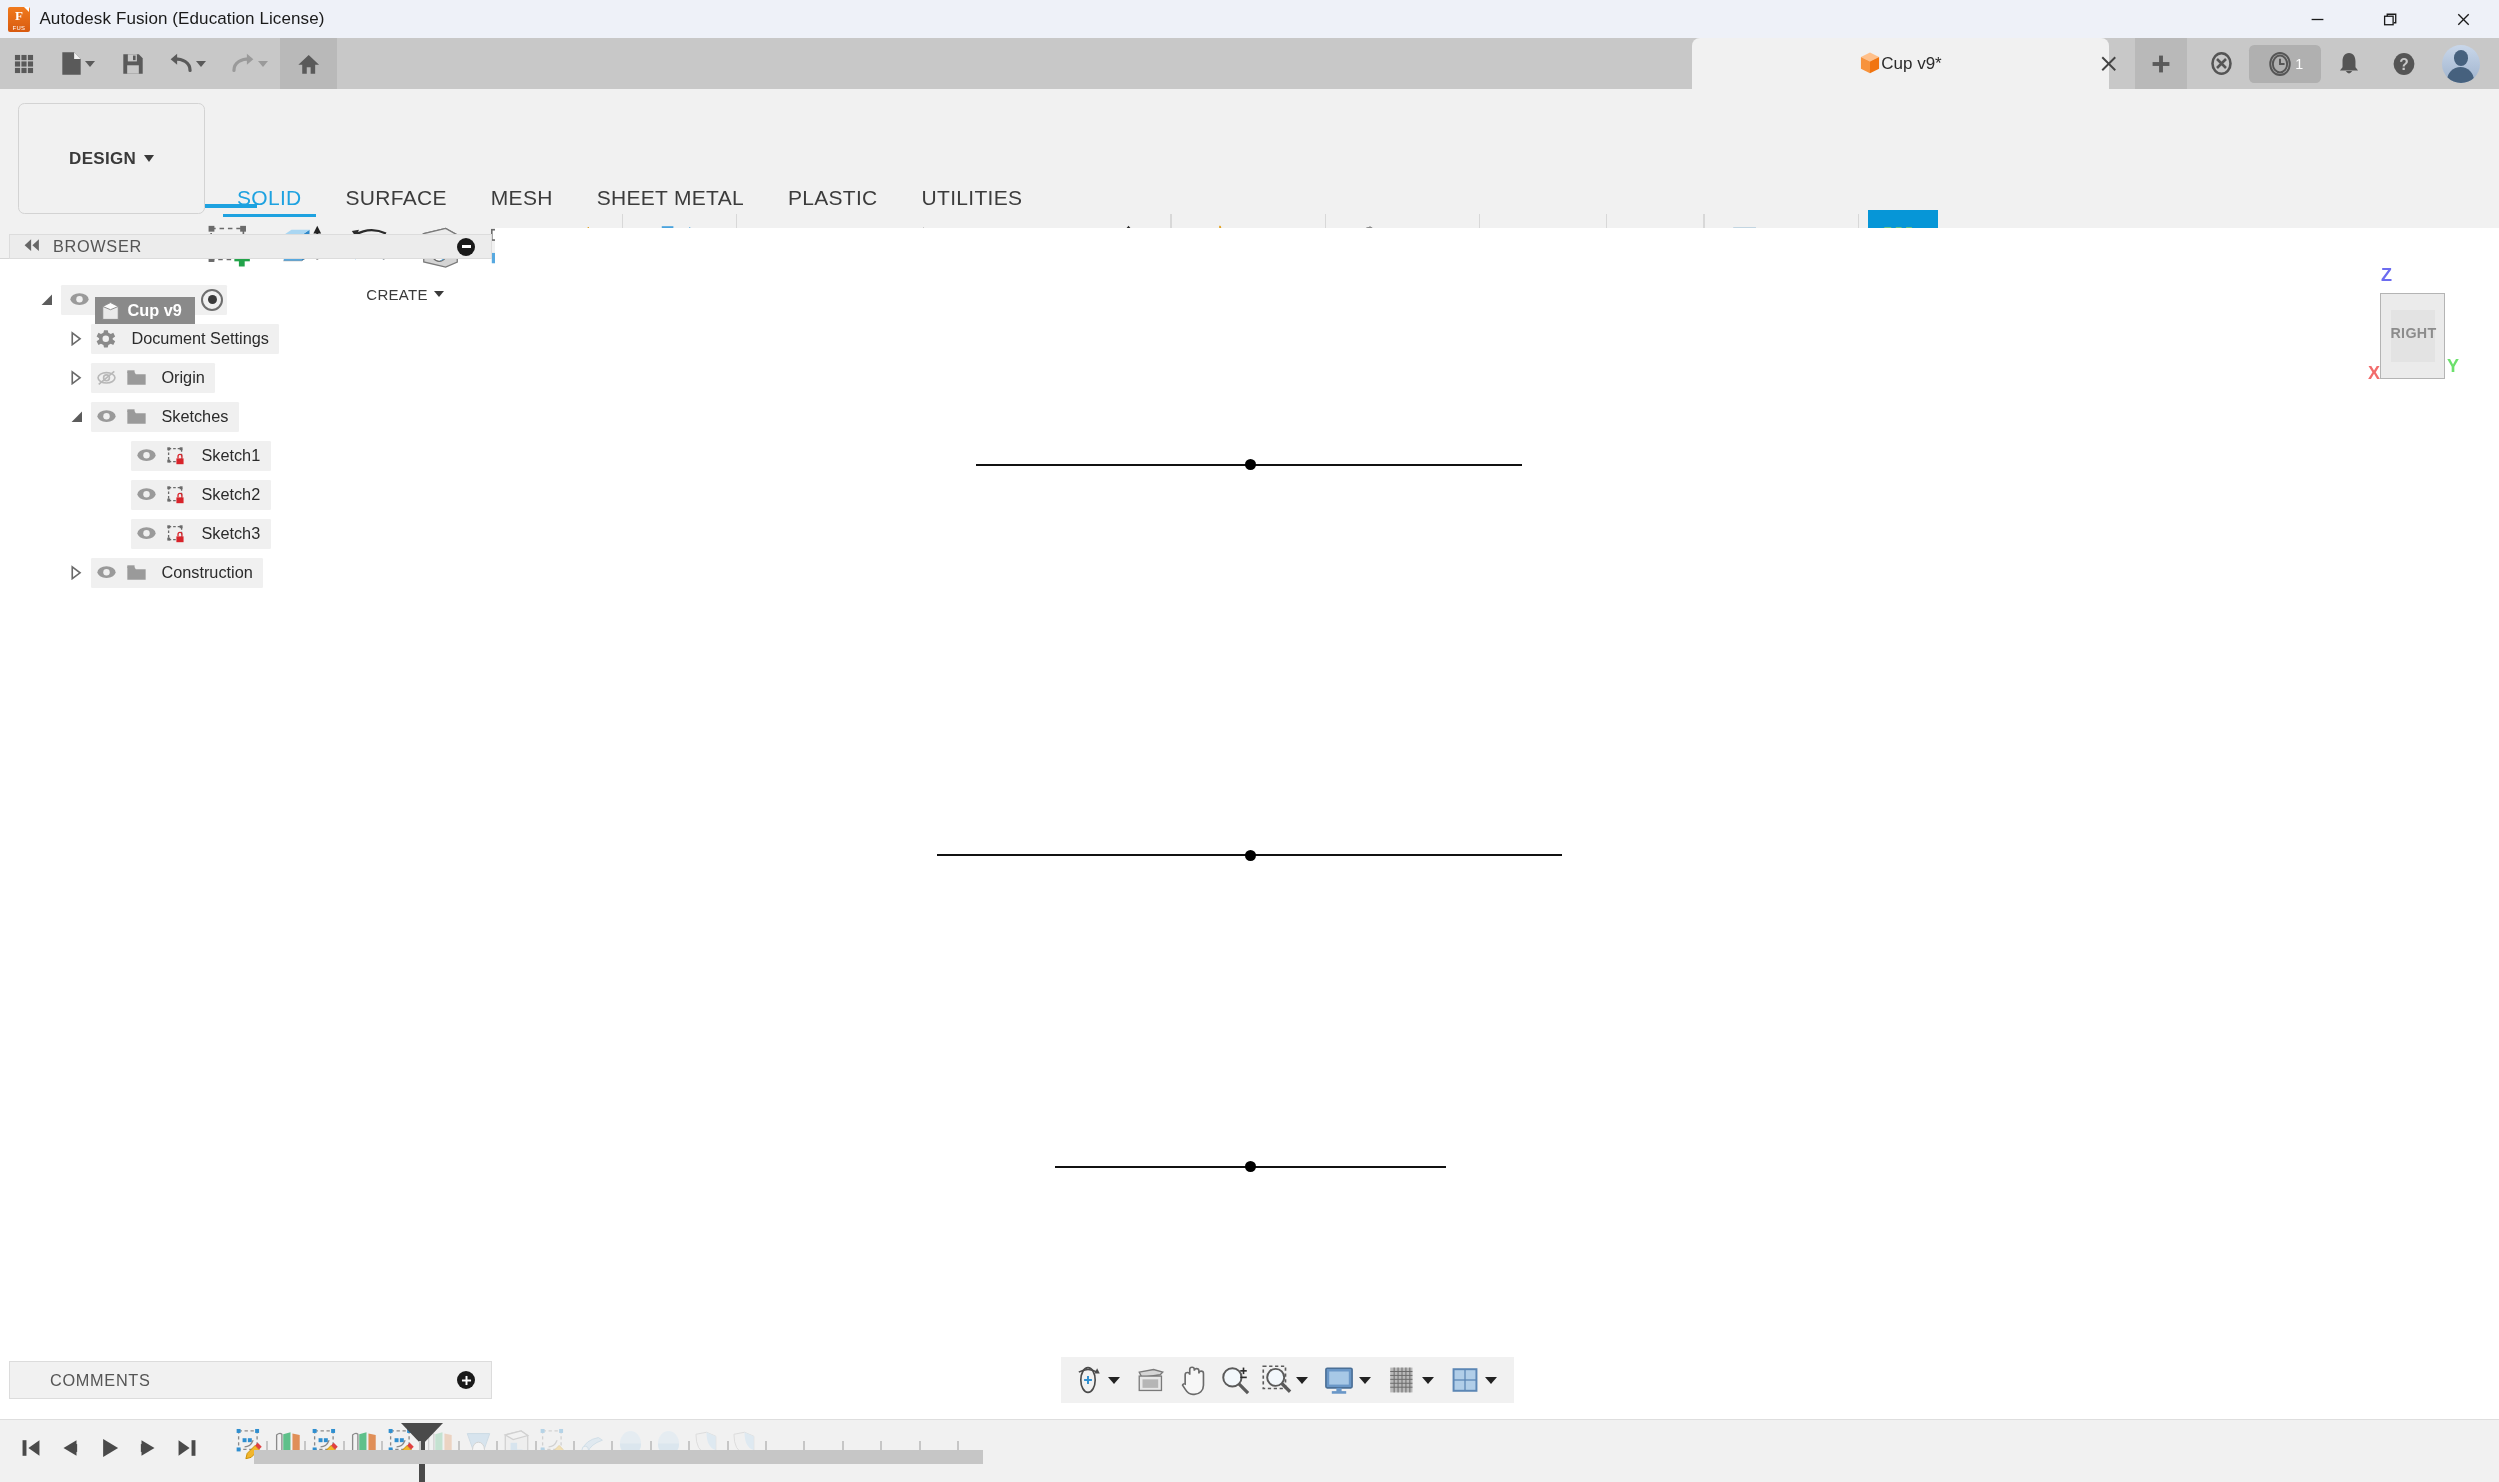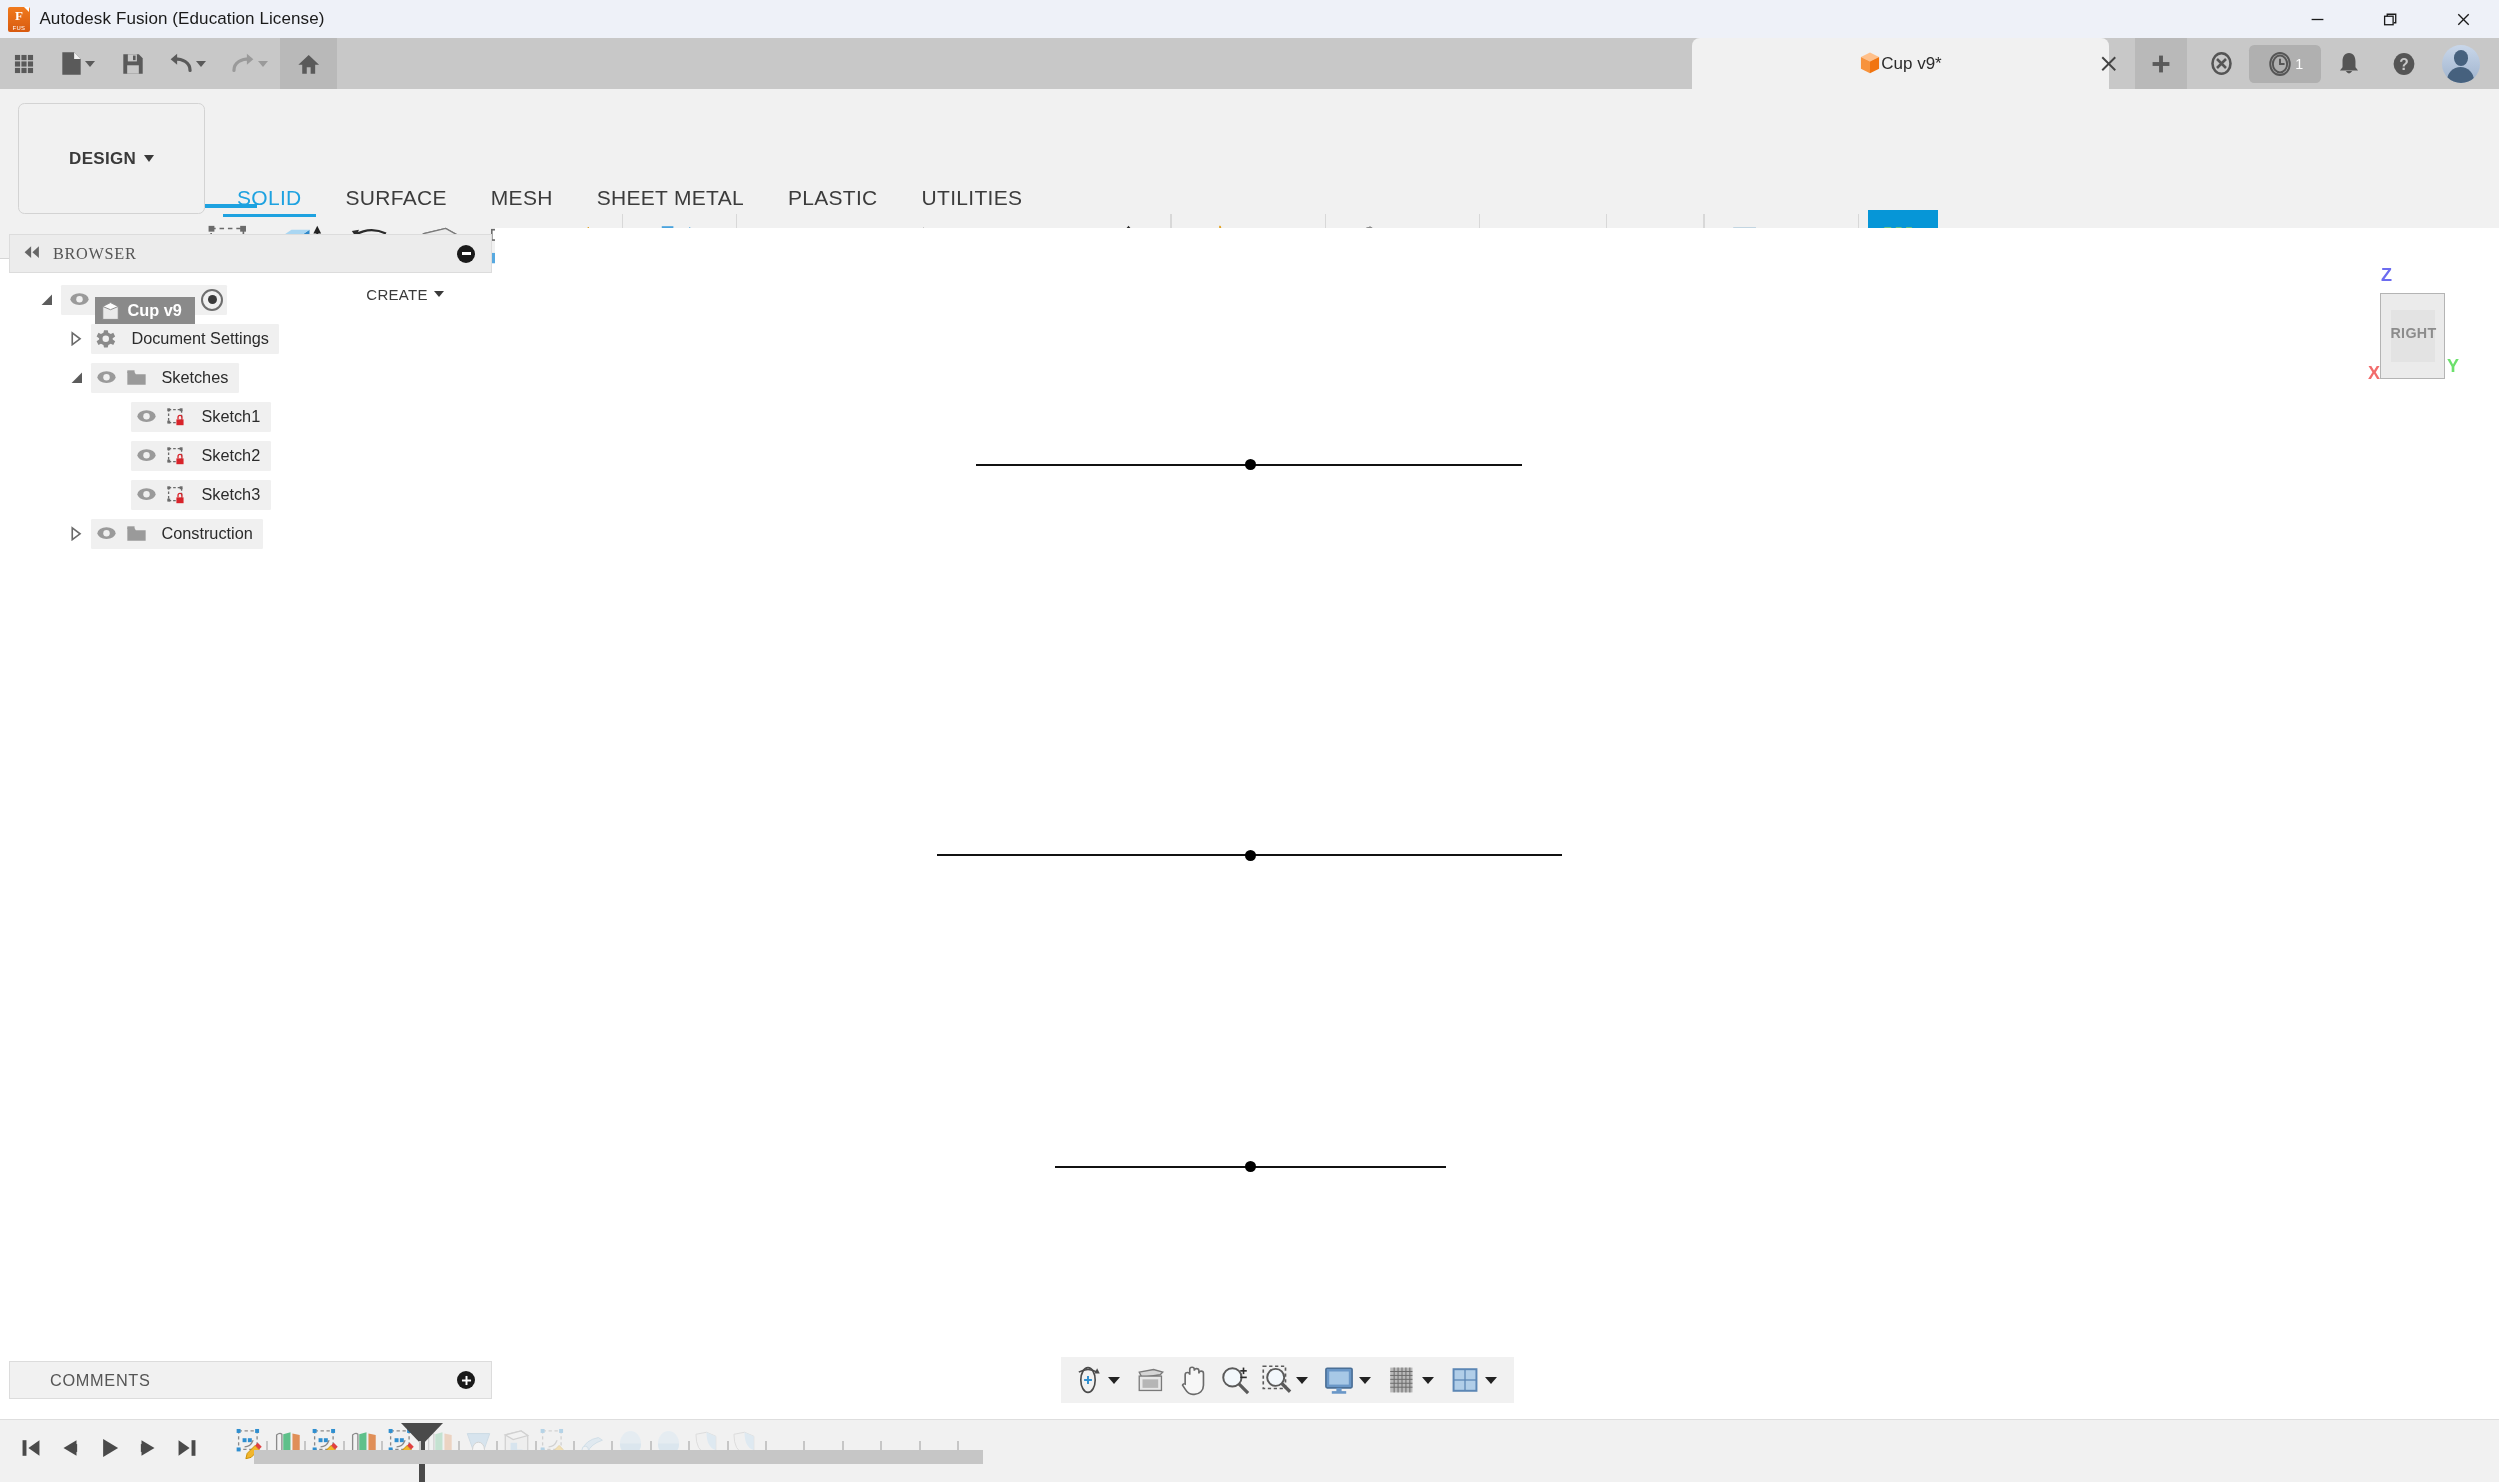--- a/index.html
+++ b/index.html
@@ -133,23 +133,23 @@
   .tool.sel-active { background:#0696d7; }
   .panel-label { font-size:15px; color:#3a3a3a; letter-spacing:0.3px; display:flex; align-items:center; gap:5.9px; margin-top:2.6px;}
   .panel-caret { width:0;height:0;border-left:5.2px solid transparent;border-right:5.2px solid transparent;border-top:6.5px solid #3a3a3a; }
   .vdiv { width:1.3px; height:85px; background:#d8d8d8; margin:0 6.5px; align-self:flex-start; margin-top:3.9px; }
   .create-underline {
     position:absolute; left:10.4px; top:-6.5px; width:52px; height:4.6px; background:#1ea2e0;
   }
 
   
   .browser-hdr {
-    position:absolute; left:9px; top:234px; width:483px; height:39px;
+    position:absolute; left:9px; top:234px; width:483px; height:25px;
     background:#ececec; border:1.3px solid #dcdcdc;
-    display:flex; align-items:center;font-family:Liberation Serif, serif;
+    display:flex; align-items:center;
   }
   .browser-hdr .collapse { margin-left:11.7px; color:#666; }
   .browser-hdr .btitle { font-size:16.3px; color:#555; margin-left:11.7px; letter-spacing:0.7px; }
   .browser-hdr .minus {
     position:absolute; right:15.6px; width:18px; height:18px; border-radius:50%;
     background:#1a1a1a; display:flex; align-items:center; justify-content:center;
   }
   .browser-hdr .minus i { width:9.8px; height:2.6px; background:#fff; display:block; }
 
   .tree { position:absolute; left:9px; top:280px; width:495px; }
@@ -779,20 +779,43 @@
           <svg width="19.5" height="19.5" viewBox="0 0 30 30">
             <path d="M12 2 H18 L19 6 L23 8 L27 6 L30 12 L26 15 L26 17 L30 20 L27 26 L23 24 L19 26 L18 30 H12 L11 26 L7 24 L3 26 L0 20 L4 17 L4 15 L0 12 L3 6 L7 8 L11 6 Z" fill="#8a8a8a" transform="scale(0.95) translate(1,0)"></path>
             <circle cx="15" cy="15" r="5" fill="#f0f0f0"></circle>
           </svg>
         </span>
         <span class="tree-label">Document Settings</span>
       </span>
     </div>
 
 
+    <div class="trow" style="padding-left:60px">
+      <span style="width:22px;display:flex;align-items:center">
+        <svg width="14.3" height="15.6" viewBox="0 0 22 24">
+            <path d="M5 3 L17 12 L5 21 Z" fill="none" stroke="#6a6a6a" stroke-width="2.5"></path>
+          </svg>
+      </span>
+      <span class="tree-hl">
+        <span class="eye">
+          <svg width="21" height="15.6" viewBox="0 0 32 24">
+            <ellipse cx="16" cy="12" rx="13" ry="8" fill="none" stroke="#b8b8b8" stroke-width="2.5"></ellipse>
+            <ellipse cx="16" cy="12" rx="4.5" ry="4.5" fill="none" stroke="#b8b8b8" stroke-width="2.5"></ellipse>
+            <line x1="4" y1="22" x2="28" y2="2" stroke="#b8b8b8" stroke-width="2.5"></line>
+          </svg>
+        </span>
+        <span class="folder">
+          <svg width="21" height="17" viewBox="0 0 32 26">
+              <path d="M2 4 H12 L15 8 H30 V24 H2 Z" fill="#9a9a9a"></path>
+              <rect x="2" y="2" width="11" height="4" fill="#9a9a9a"></rect>
+            </svg>
+        </span>
+        <span class="tree-label">Origin</span>
+      </span>
+    </div>
 
     <div class="trow" style="padding-left:60px">
       <span style="width:22px;display:flex;align-items:center">
         <svg width="15.6" height="15.6" viewBox="0 0 24 24">
             <path d="M4 4 L20 20 L4 20 Z" fill="#5c5c5c" transform="rotate(-90 12 12)"></path>
           </svg>
       </span>
       <span class="tree-hl">
         <span class="eye">
           <svg width="21" height="14.3" viewBox="0 0 32 22">

